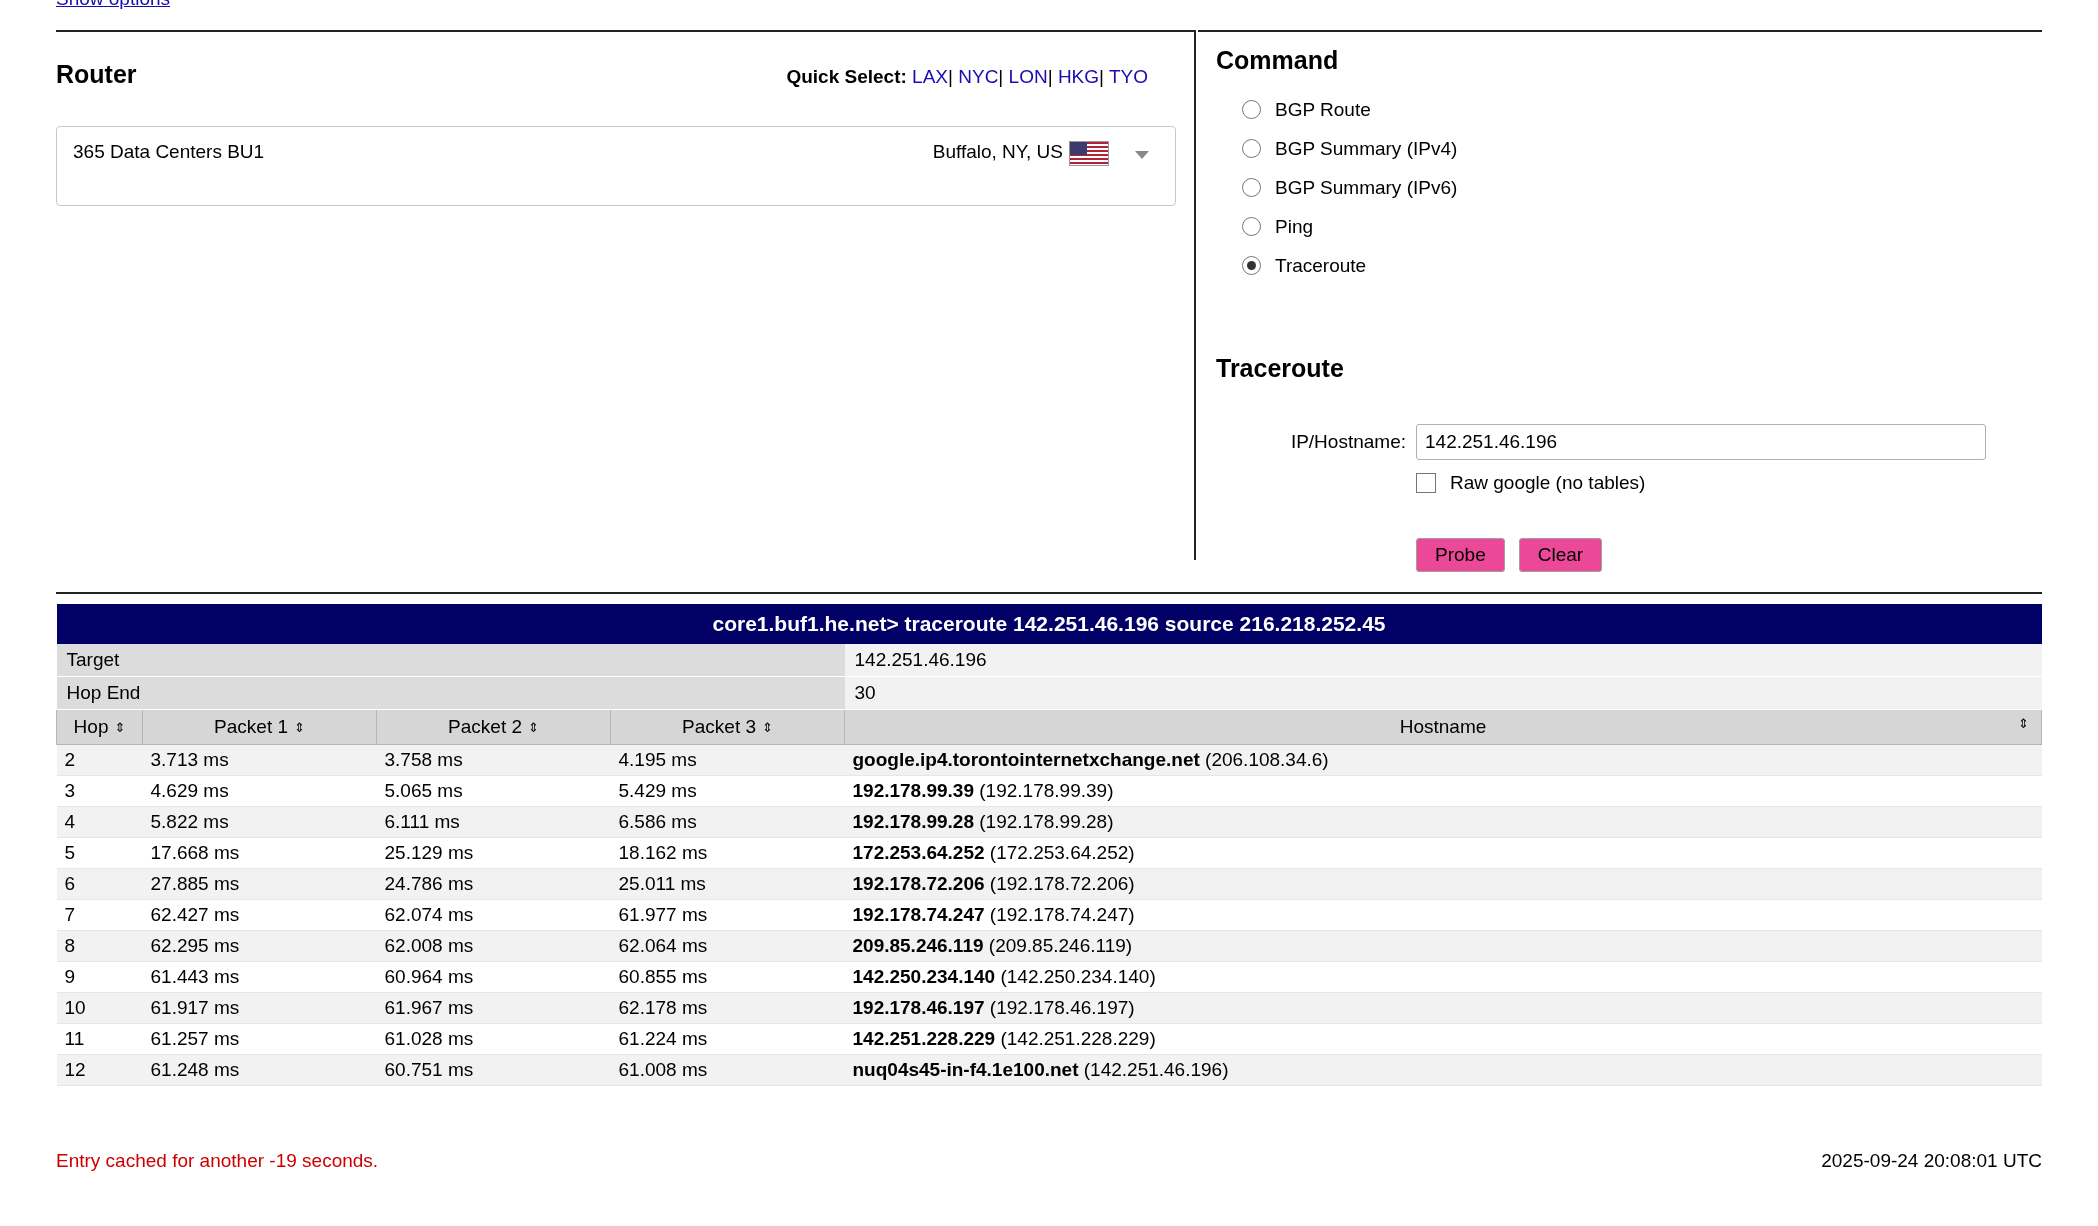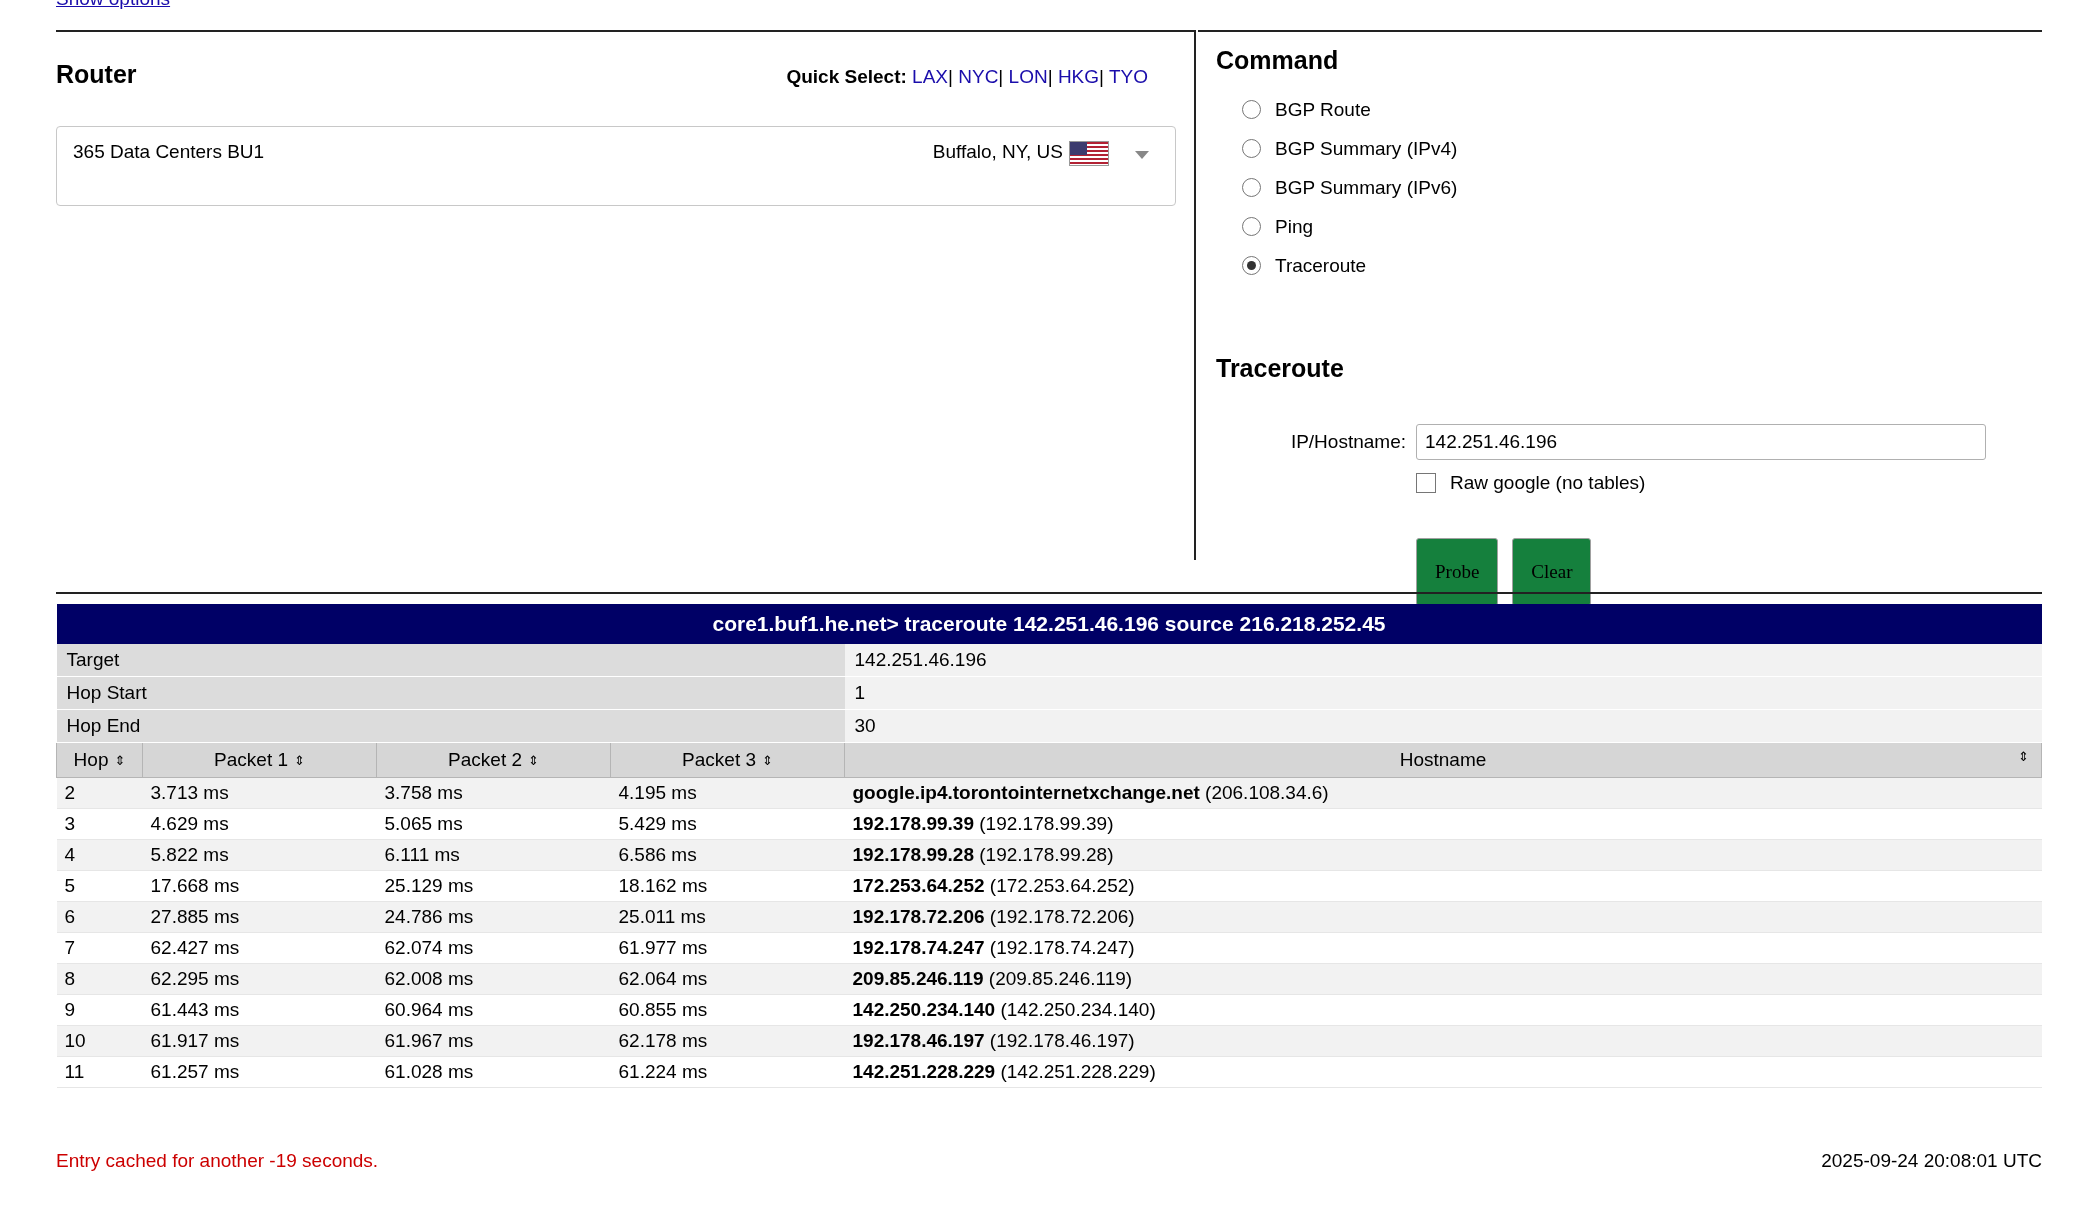--- a/index.html
+++ b/index.html
@@ -214,26 +214,26 @@
   .raw-label { font-size: 19px; }
 
   .btn-row {
     position: absolute;
     left: 218px; top: 506px;
     display: flex;
     gap: 14px;
   }
   .btn {
     font-size: 19px;
-    padding: 22px 18px;
-    background: #15803d;
+    padding: 5px 18px;
+    background: #ec4899;
     border: 1px solid #a0a0a0;
     border-radius: 3px;
     cursor: pointer;
-    font-family: Liberation Serif, serif;
+    font-family: Liberation Sans, sans-serif;
     color: #000;
   }
 
   
   .results {
     position: absolute;
     left: 56px;
     top: 592px;
     width: 1986px;
     border-top: 2px solid #222;
@@ -405,24 +405,20 @@
     <table class="results-table">
       <tbody>
         <tr class="res-header">
           <td colspan="5">core1.buf1.he.net&gt; traceroute 142.251.46.196 source 216.218.252.45</td>
         </tr>
         <tr class="meta-row">
           <td class="key" colspan="4">Target</td>
           <td class="val">142.251.46.196</td>
         </tr>
         <tr class="meta-row">
-          <td class="key" colspan="4">Hop Start</td>
-          <td class="val">1</td>
-        </tr>
-        <tr class="meta-row">
           <td class="key" colspan="4">Hop End</td>
           <td class="val">30</td>
         </tr>
         <tr class="col-head">
           <td class="hop-col"><span>Hop</span><span class="sort-ind">⇕</span></td>
           <td class="pk-col"><span>Packet 1</span><span class="sort-ind">⇕</span></td>
           <td class="pk-col"><span>Packet 2</span><span class="sort-ind">⇕</span></td>
           <td class="pk-col"><span>Packet 3</span><span class="sort-ind">⇕</span></td>
           <td class="host-col">
             <span class="host-head-inner">
@@ -495,20 +491,27 @@
           <td>62.178 ms</td>
           <td><span class="host-bold">192.178.46.197</span> <span>(192.178.46.197)</span></td>
         </tr>
         <tr class="data-row even">
           <td class="hopcell">11</td>
           <td>61.257 ms</td>
           <td>61.028 ms</td>
           <td>61.224 ms</td>
           <td><span class="host-bold">142.251.228.229</span> <span>(142.251.228.229)</span></td>
         </tr>
+        <tr class="data-row odd">
+          <td class="hopcell">12</td>
+          <td>61.248 ms</td>
+          <td>60.751 ms</td>
+          <td>61.008 ms</td>
+          <td><span class="host-bold">nuq04s45-in-f4.1e100.net</span> <span>(142.251.46.196)</span></td>
+        </tr>
       </tbody>
     </table>
   </div>
 
   <div class="footer">
     <span class="cache-note">Entry cached for another -19 seconds.</span>
     <span class="timestamp">2025-09-24 20:08:01 UTC</span>
   </div>
 
 </div>

